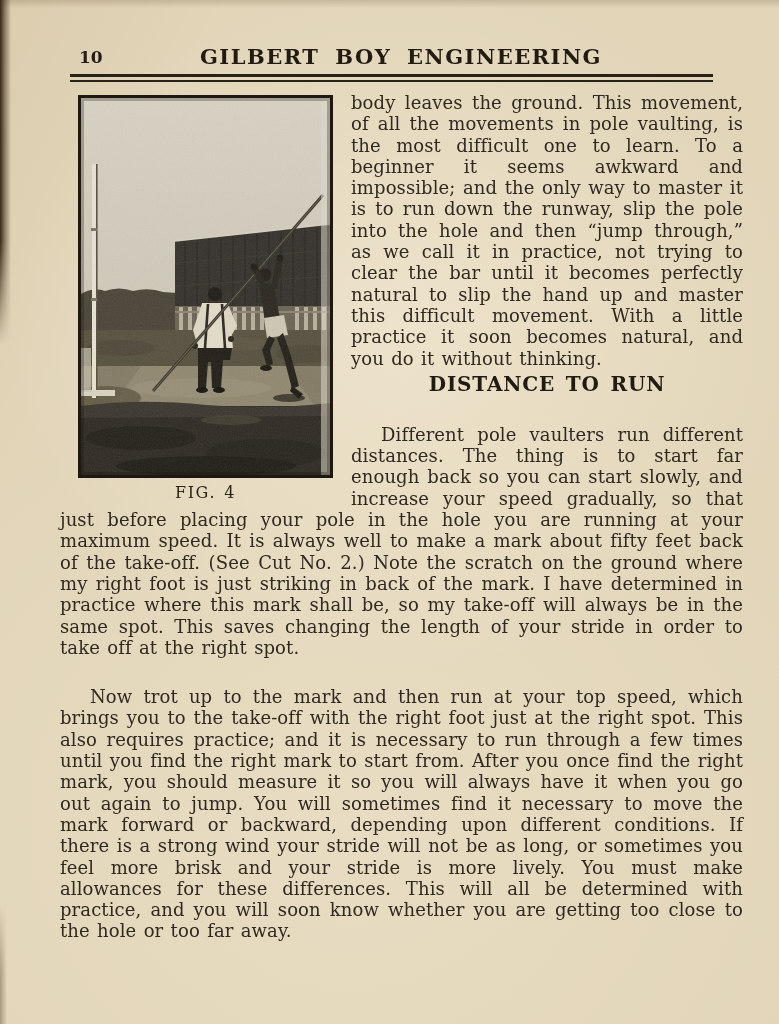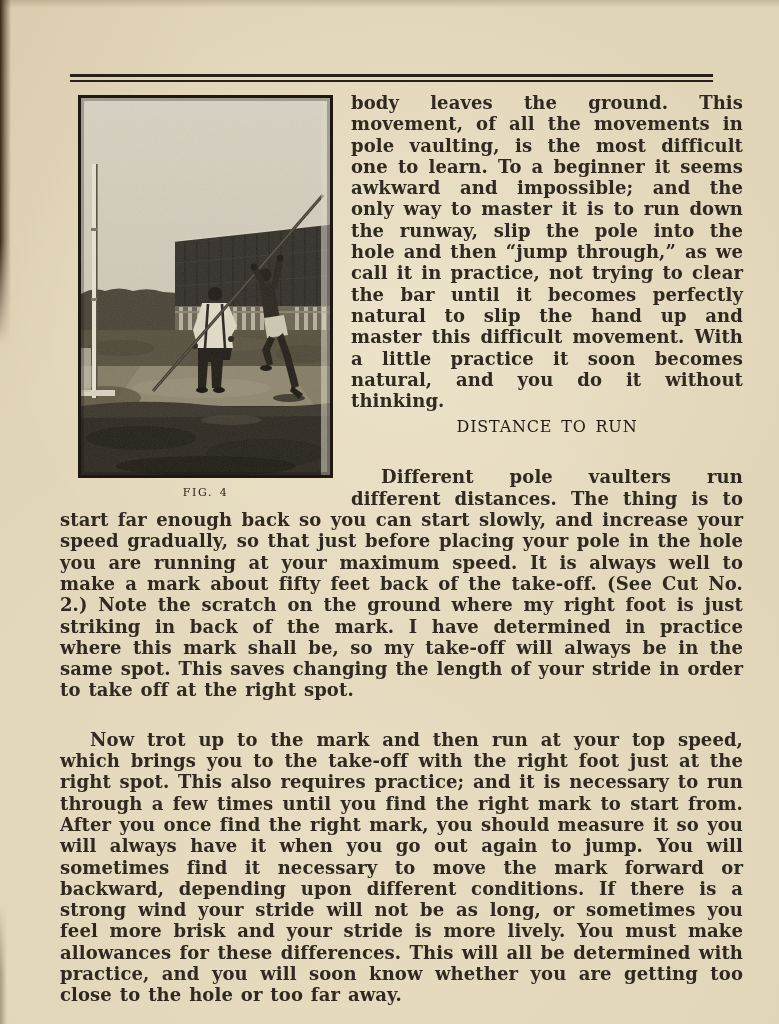--- a/index.html
+++ b/index.html
@@ -67,45 +67,49 @@
   .photo-frame {
     box-sizing: border-box;
     width: 255px; height: 383px;
     border: 3px solid #1d1812;
     background: #cfcaba;
   }
   .photo-frame svg { display: block; width: 100%; height: 100%; }
   .figure-caption {
     text-align: center;
     margin-top: 4px;
-    font-size: 11px;
+    font-size: 16px;
     letter-spacing: 1.6px;
     color: #2b241c;
   }
-  .para { margin: 0; font-weight: bold; }
+  .para { margin: 0; }
   .para.indent { text-indent: 30px; margin-top: 28px; }
   .section-heading {
     margin: 4px 0 3px 0;
     text-align: center;
-    font-size: 16px;
-    font-weight: normal;
+    font-size: 20px;
+    font-weight: bold;
     letter-spacing: 0.8px;
     word-spacing: 3px;
     color: #221b12;
     line-height: 23px;
   }
 </style>
 </head>
 <body>
 
 <div class="page">
   <div class="edge-left"></div>
   <div class="edge-left-lower"></div>
   <div class="edge-top"></div>
 
+  <div class="header">
+    <span class="page-number">10</span>
+    <div class="header-title">GILBERT BOY ENGINEERING</div>
+  </div>
   <div class="rules">
     <div class="rule-thick"></div>
     <div class="rule-thin"></div>
   </div>
 
   <div class="main">
 
     <div class="figure">
       <div class="photo-frame">
         <svg viewBox="0 0 249 377" preserveAspectRatio="none">

